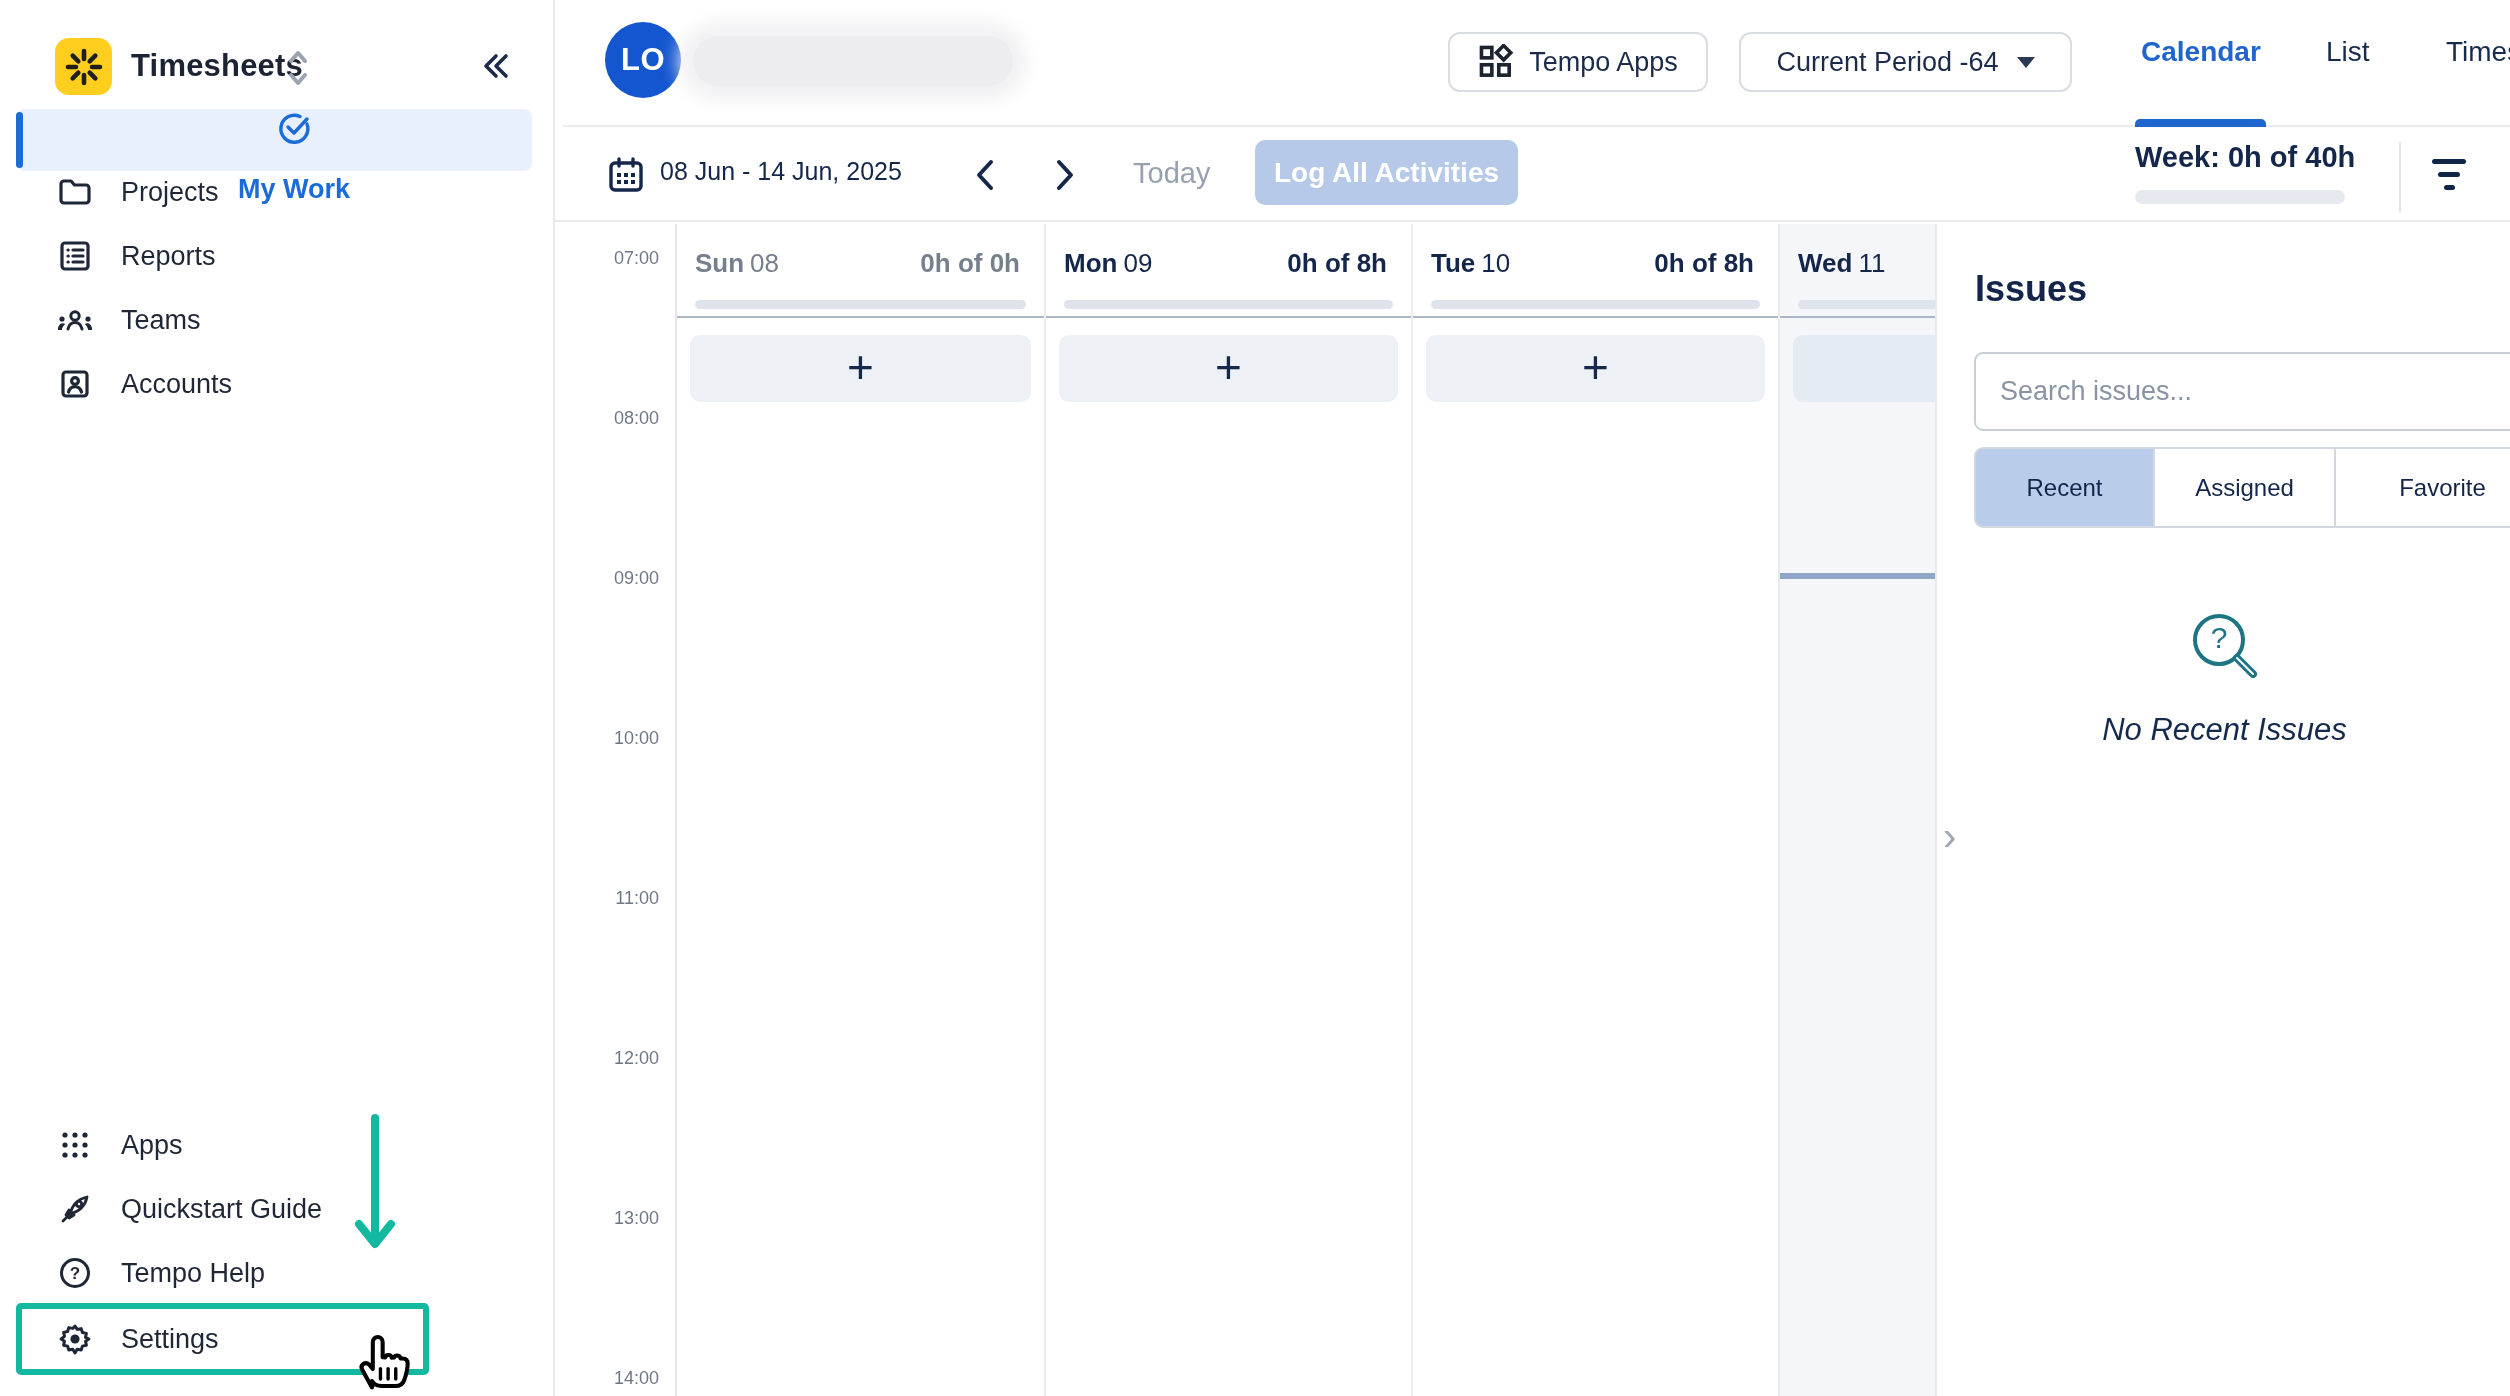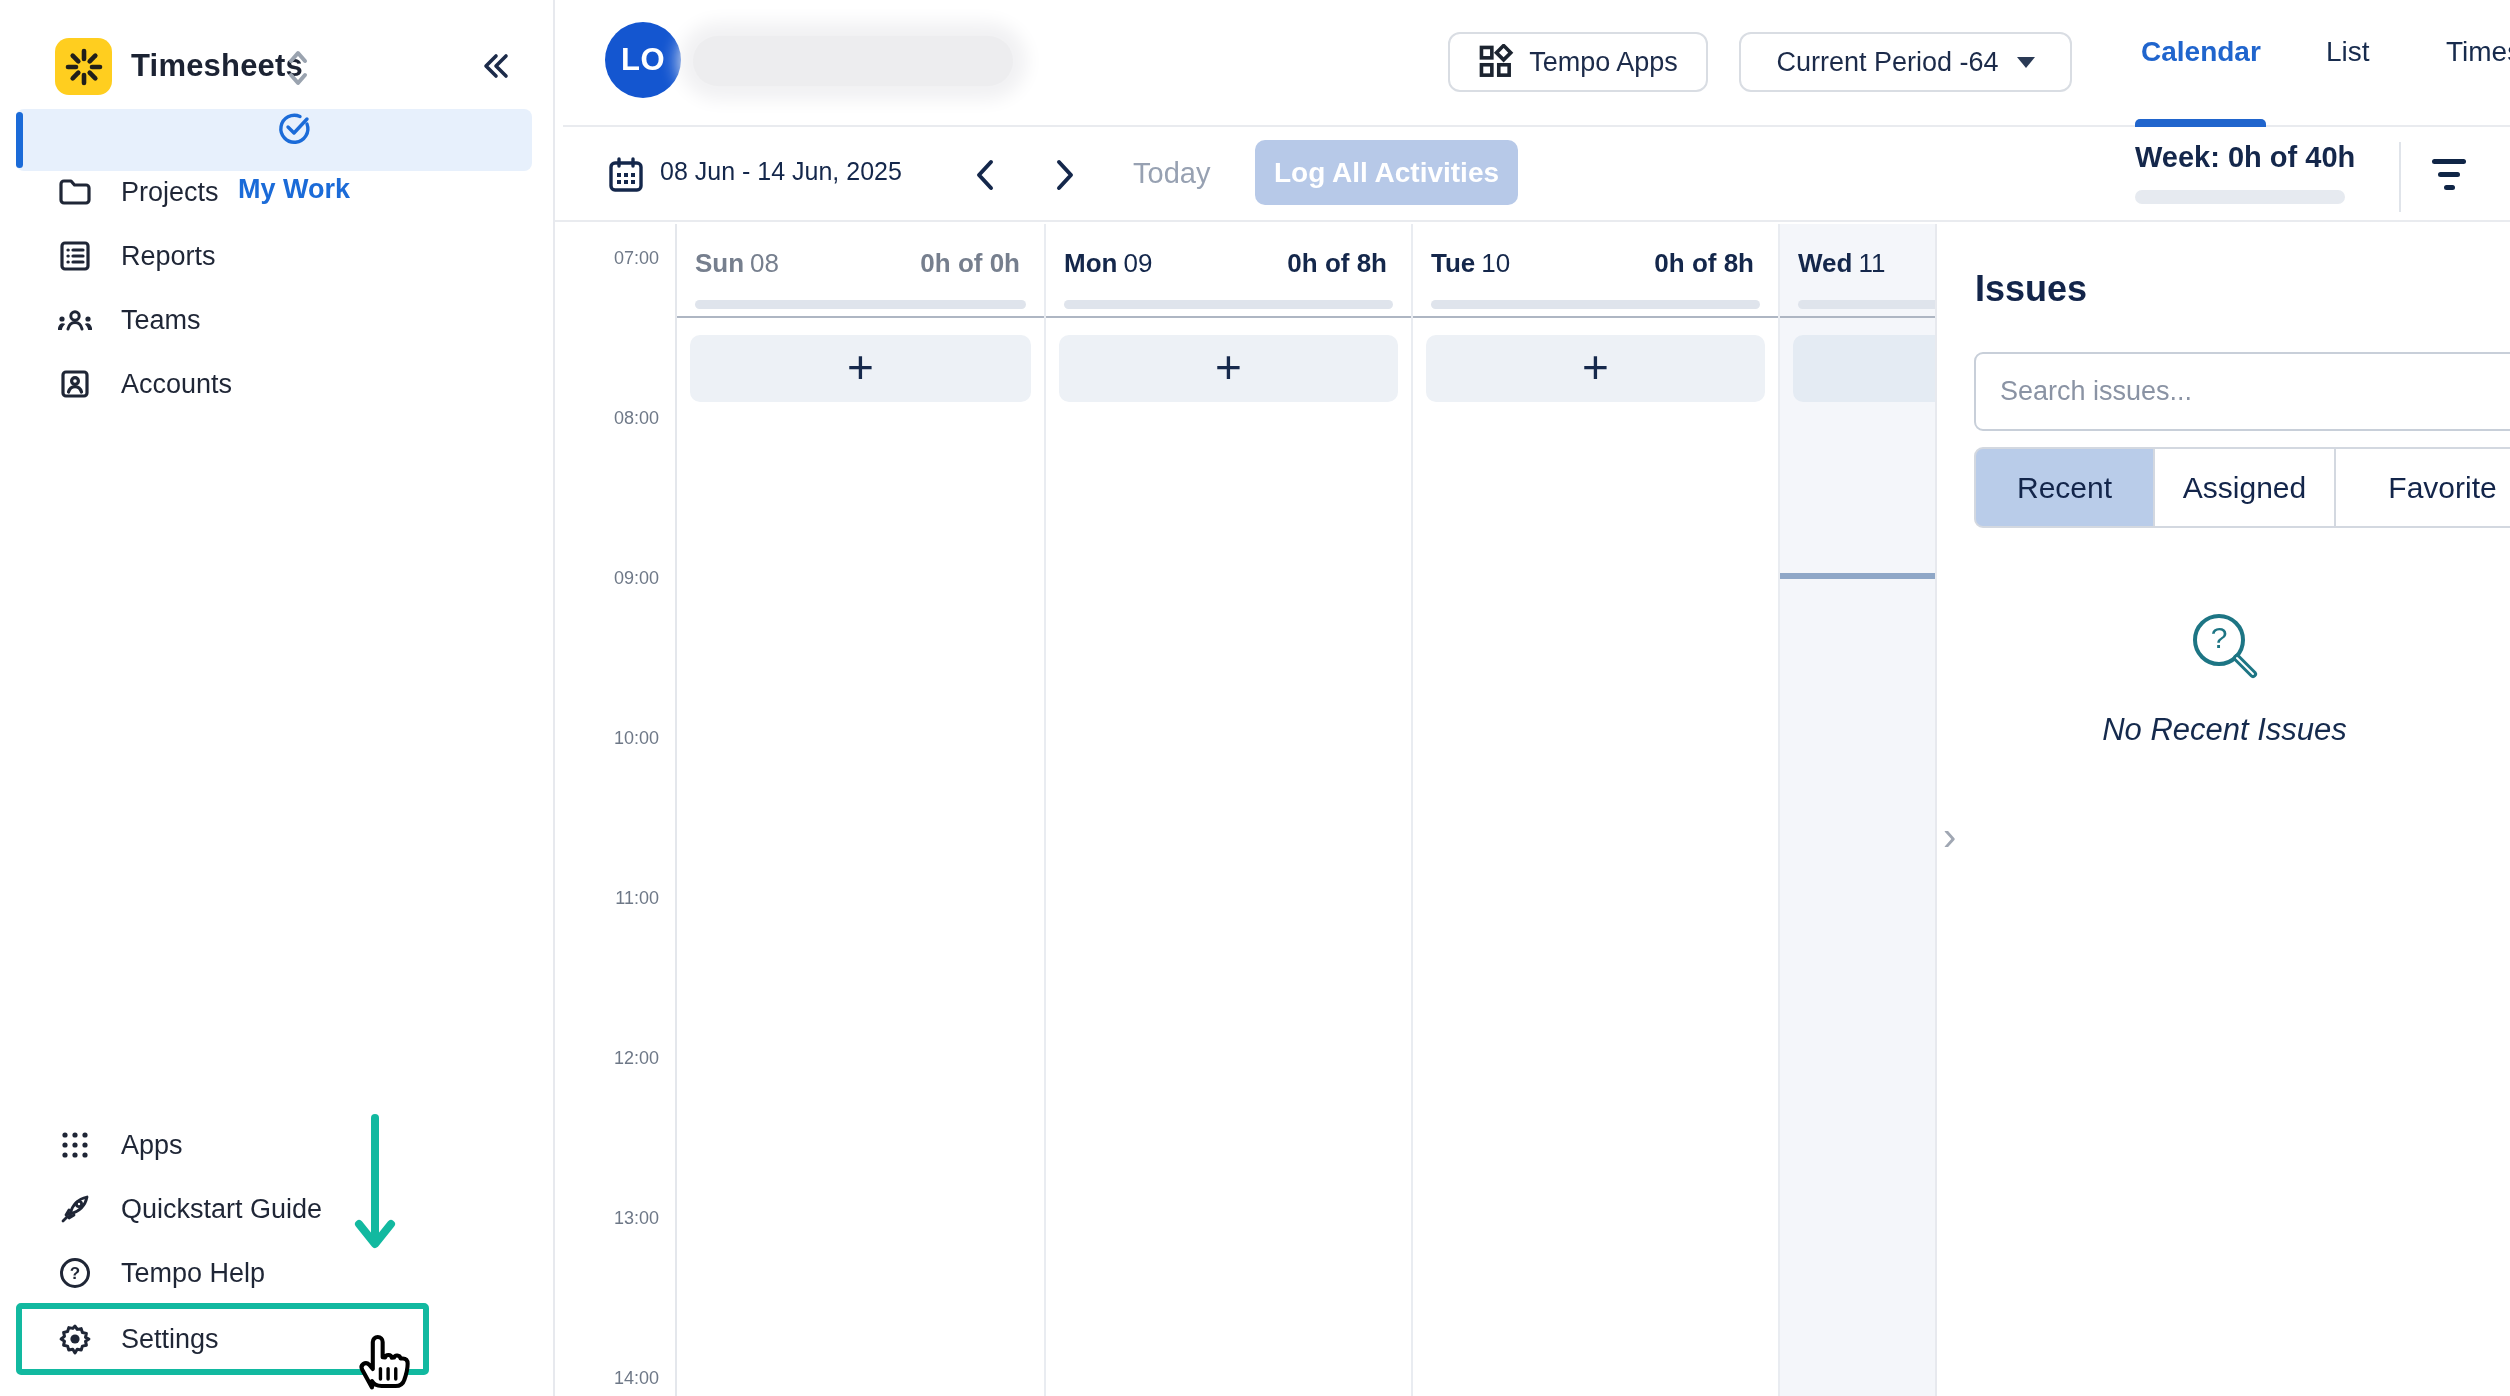--- a/index.html
+++ b/index.html
@@ -76,21 +76,21 @@
   .plus { font-size:46px; font-weight:400; color:#16294c; line-height:1; margin-top:-4px; }
   .now-line { position:absolute; left:0; right:0; top:349px; height:6px; background:#8fa7c7; }
 
   
   .issues-panel { position:absolute; left:1380px; right:0; top:0; bottom:0; background:#fff; border-left:2px solid #e7e9ee; }
   .panel-toggle { position:absolute; left:6px; top:592px; width:40px; height:44px; color:#a0a7b3; font-size:40px; line-height:40px; cursor:pointer; font-weight:500; }
   .issues-title { position:absolute; left:38px; top:44px; font-size:36px; font-weight:700; color:#13254a; }
   .issues-search { position:absolute; left:37px; top:128px; width:560px; height:79px; border:2px solid #c8cfd9; border-radius:9px; font-family:inherit; font-size:27px; color:#172b4d; padding:0 24px; outline:none; }
   .issues-search::placeholder { color:#8a93a4; }
   .segments { position:absolute; left:37px; top:223px; height:81px; display:flex; }
-  .segment { height:100%; display:flex; align-items:center; justify-content:center; font-size:30px; font-weight:500; color:#13254a; background:#fff; border:2px solid #d3d8e0; border-left-width:0; cursor:pointer; }
+  .segment { height:100%; display:flex; align-items:center; justify-content:center; font-size:24px; font-weight:500; color:#13254a; background:#fff; border:2px solid #d3d8e0; border-left-width:0; cursor:pointer; }
   .segment:first-child { border-left-width:2px; border-radius:9px 0 0 9px; }
   .seg-recent { width:181px; background:var(--selected-seg-bg); }
   .seg-assigned { width:181px; }
   .seg-favorite { width:215px; }
   .empty-state { position:absolute; left:0; top:380px; width:575px; text-align:center; }
   .empty-ic { display:inline-block; }
   .empty-text { margin-top:16px; font-size:31px; font-style:italic; font-weight:500; color:#152a4d; }
 </style>
 </head>
 <body>

